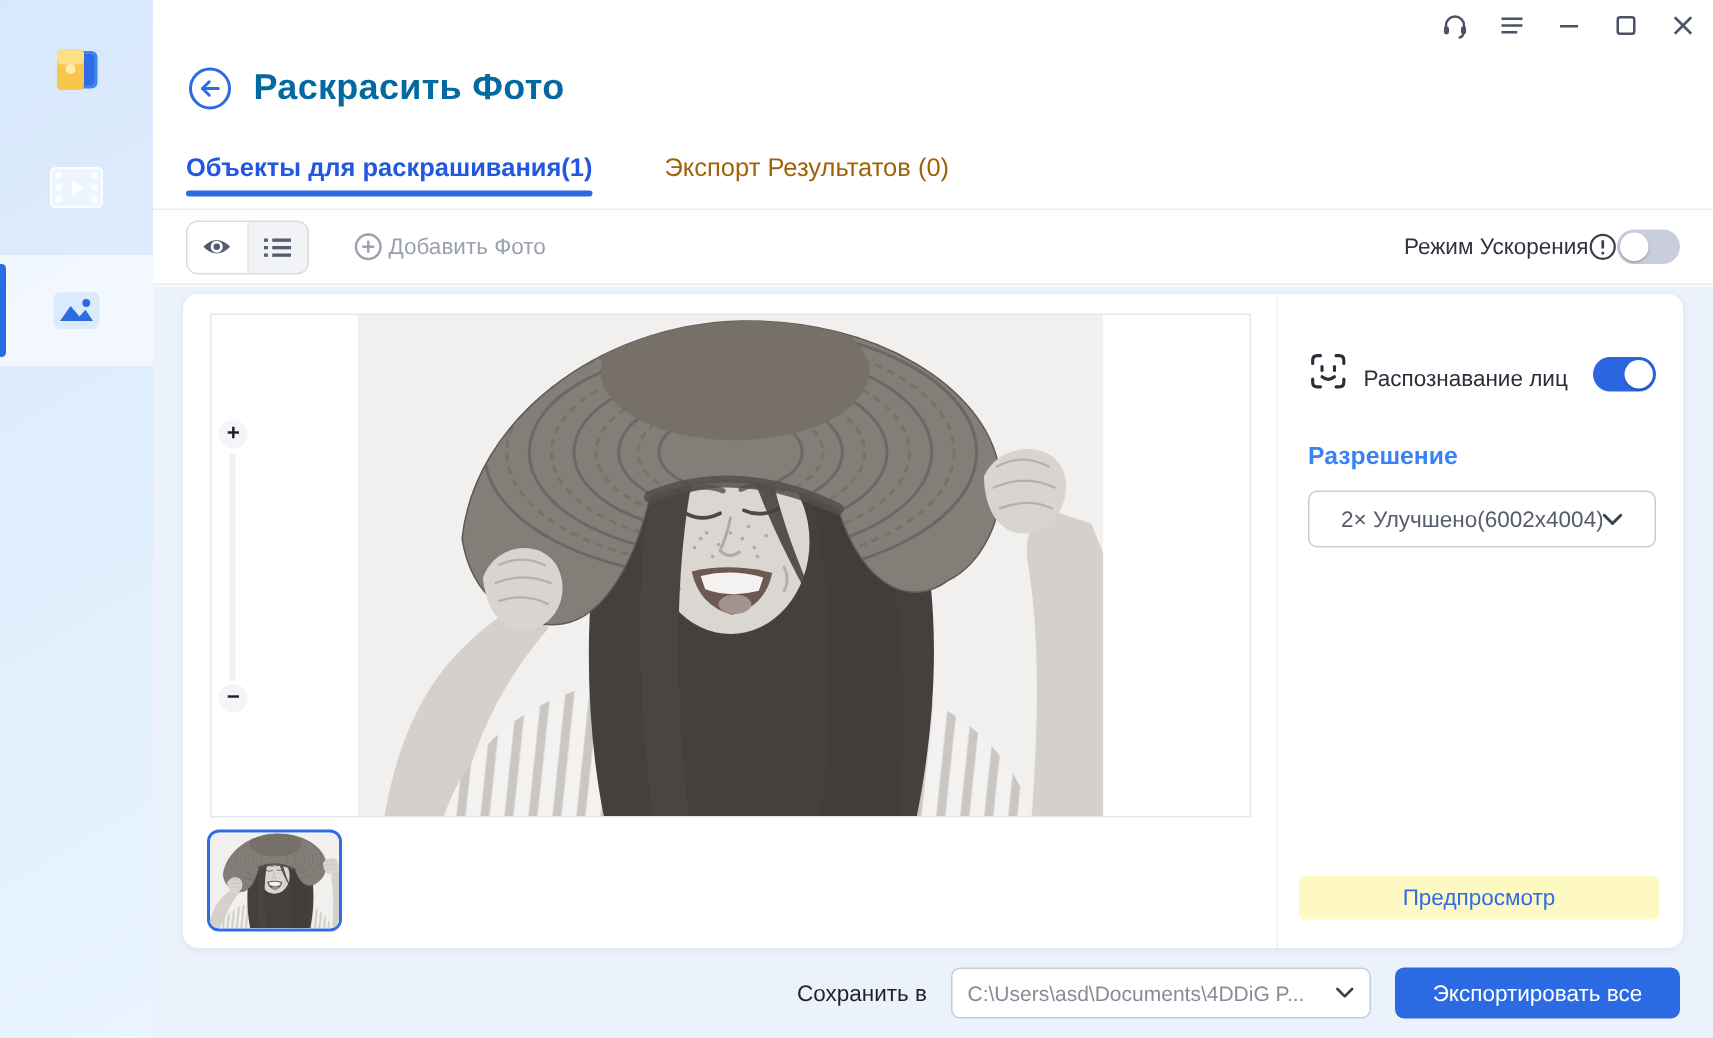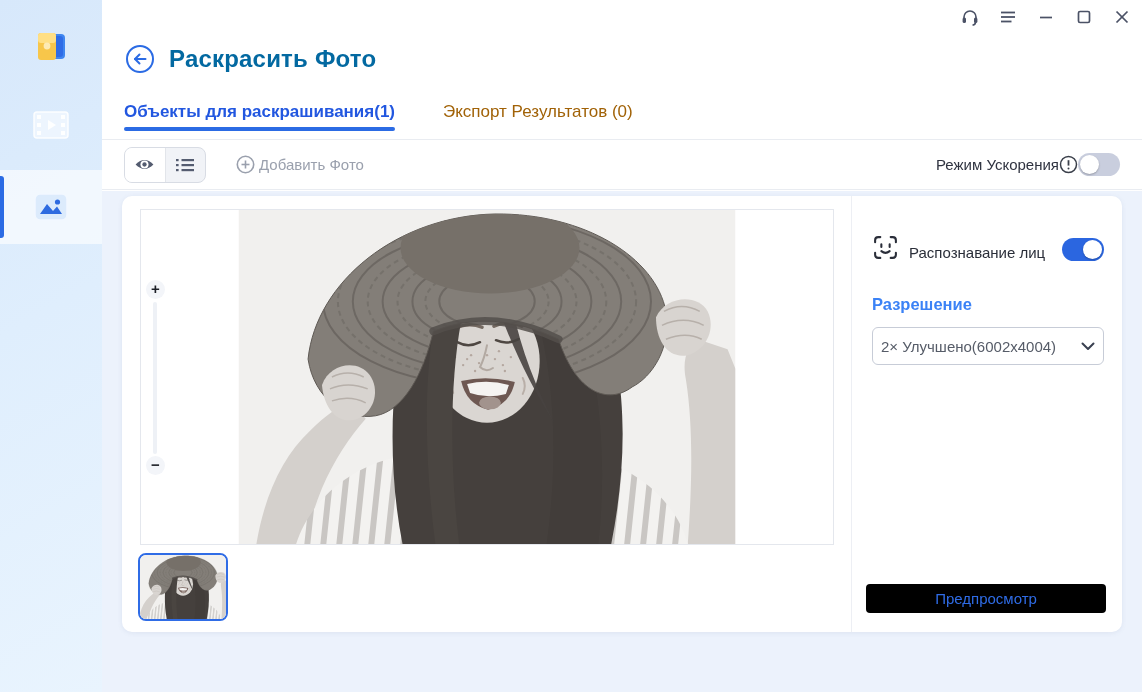--- a/index.html
+++ b/index.html
@@ -68,23 +68,23 @@
 
   .thumb { position:absolute; left:16px; top:357px; width:90px; height:68px; border:2px solid #2f6ce6;
     border-radius:8px; overflow:hidden; background:#fff; cursor:pointer; }
   .thumb svg { display:block; }
 
   .right-pane { width:270px; position:relative; padding:0 18px 0 20px; }
   .face-row { margin-top:38px; display:flex; align-items:flex-end; gap:10px; }
   .face-row .label { font-size:15px; color:#2a2e39; flex:1; white-space:nowrap; }
   .res-label { margin-top:34px; font-size:16.5px; font-weight:bold; color:#3b82f6; }
   .dropdown { margin-top:13px; height:38px; border:1px solid #c7ccd7; border-radius:6px; background:#fff;
-    display:flex; align-items:center; padding:0 8px; cursor:pointer; }
+    display:flex; align-items:center; padding:0 21px; cursor:pointer; }
   .dropdown .val { flex:1; font-size:15px; color:#565c68; white-space:nowrap; overflow:hidden; }
-  .preview-btn { position:absolute; left:14px; right:16px; bottom:19px; height:29px; background:#000000;
+  .preview-btn { position:absolute; left:14px; right:16px; bottom:19px; height:29px; background:#fef9c3;
     border:none; border-radius:4px; color:#2f6ce6; font-size:15px; font-family:inherit; cursor:pointer; }
 
   
   .footer { position:absolute; left:0; right:0; bottom:0; height:60px; display:flex; align-items:center;
     justify-content:flex-end; gap:16px; padding-right:22px; }
   .save-label { font-size:15px; color:#1e222b; }
   .path-input { width:280px; height:34px; background:#fff; border:1px solid #c7ccd7; border-radius:6px;
     display:flex; align-items:center; gap:8px; padding:0 10px; cursor:pointer; }
   .path-input .path { flex:1; font-size:14px; color:#868c98; white-space:nowrap; overflow:hidden; }
   .export-btn { width:190px; height:34px; background:#2b6ae3; border:none; border-radius:6px; color:#fff;
@@ -339,15 +339,25 @@
             <span class="val">2× Улучшено(6002x4004)</span>
             <svg width="14" height="9" viewBox="0 0 14 9" fill="none" stroke="#394050" stroke-width="2" stroke-linecap="round" stroke-linejoin="round">
               <polyline points="1.5,1.5 7,7 12.5,1.5"></polyline>
             </svg>
           </div>
 
           <button class="preview-btn">Предпросмотр</button>
         </div>
       </div>
 
+      <div class="footer">
+        <span class="save-label">Сохранить в</span>
+        <div class="path-input">
+          <span class="path">C:\Users\asd\Documents\4DDiG P...</span>
+          <svg width="13" height="8" viewBox="0 0 14 9" fill="none" stroke="#394050" stroke-width="2" stroke-linecap="round" stroke-linejoin="round">
+            <polyline points="1.5,1.5 7,7 12.5,1.5"></polyline>
+          </svg>
+        </div>
+        <button class="export-btn">Экспортировать все</button>
+      </div>
     </div>
   </div>
 </div>
 
 </body></html>

